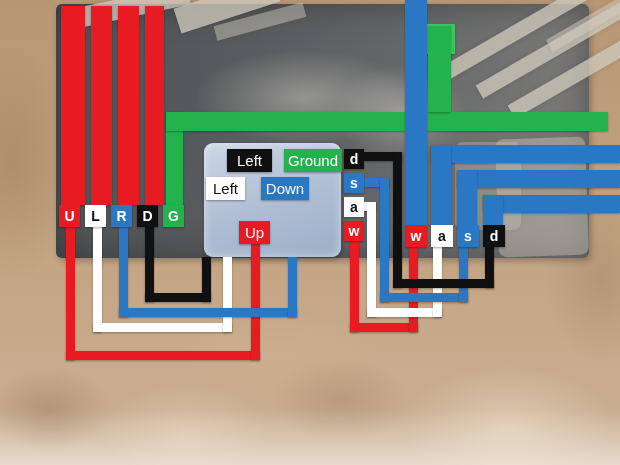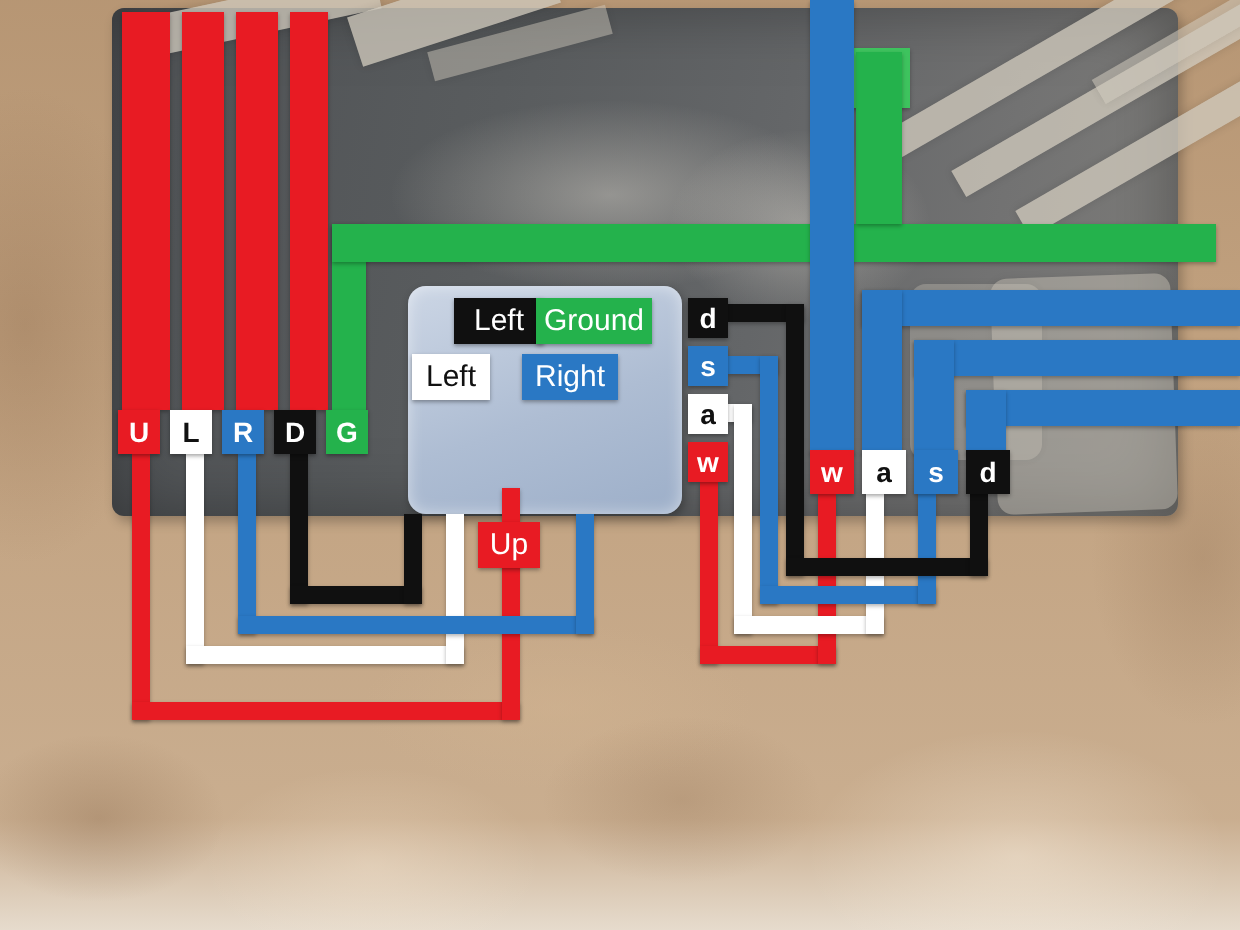--- a/index.html
+++ b/index.html
@@ -129,24 +129,24 @@
     <div class="w c-blue" style="left:459px;top:247px;width:9px;height:55px;"></div>
   </div>
   <div>
     <div class="w c-black" style="left:364px;top:152px;width:38px;height:9px;"></div>
     <div class="w c-black" style="left:393px;top:152px;width:9px;height:136px;"></div>
     <div class="w c-black" style="left:393px;top:279px;width:101px;height:9px;"></div>
     <div class="w c-black" style="left:485px;top:247px;width:9px;height:41px;"></div>
   </div>
 
   <div class="btn c-black" style="left:227px;top:149px;width:45px;height:23px;">Left</div>
-  <div class="btn c-green" style="left:268px;top:149px;width:58px;height:23px;">Ground</div>
+  <div class="btn c-green" style="left:284px;top:149px;width:58px;height:23px;">Ground</div>
   <div class="btn c-white" style="left:206px;top:177px;width:39px;height:23px;">Left</div>
-  <div class="btn c-blue" style="left:261px;top:177px;width:48px;height:23px;">Right</div>
-  <div class="btn c-red" style="left:239px;top:221px;width:31px;height:23px;margin-top:40px;">Up</div>
+  <div class="btn c-blue" style="left:261px;top:177px;width:48px;height:23px;">Down</div>
+  <div class="btn c-red" style="left:239px;top:221px;width:31px;height:23px;">Up</div>
 
   <div class="tag c-black" style="left:344px;top:149px;width:20px;height:20px;">d</div>
   <div class="tag c-blue" style="left:344px;top:173px;width:20px;height:20px;">s</div>
   <div class="tag c-white" style="left:344px;top:197px;width:20px;height:20px;">a</div>
   <div class="tag c-red" style="left:344px;top:221px;width:20px;height:20px;">w</div>
 
   <div class="tag c-red" style="left:59px;top:205px;width:21px;height:22px;">U</div>
   <div class="tag c-white" style="left:85px;top:205px;width:21px;height:22px;">L</div>
   <div class="tag c-blue" style="left:111px;top:205px;width:21px;height:22px;">R</div>
   <div class="tag c-black" style="left:137px;top:205px;width:21px;height:22px;">D</div>

